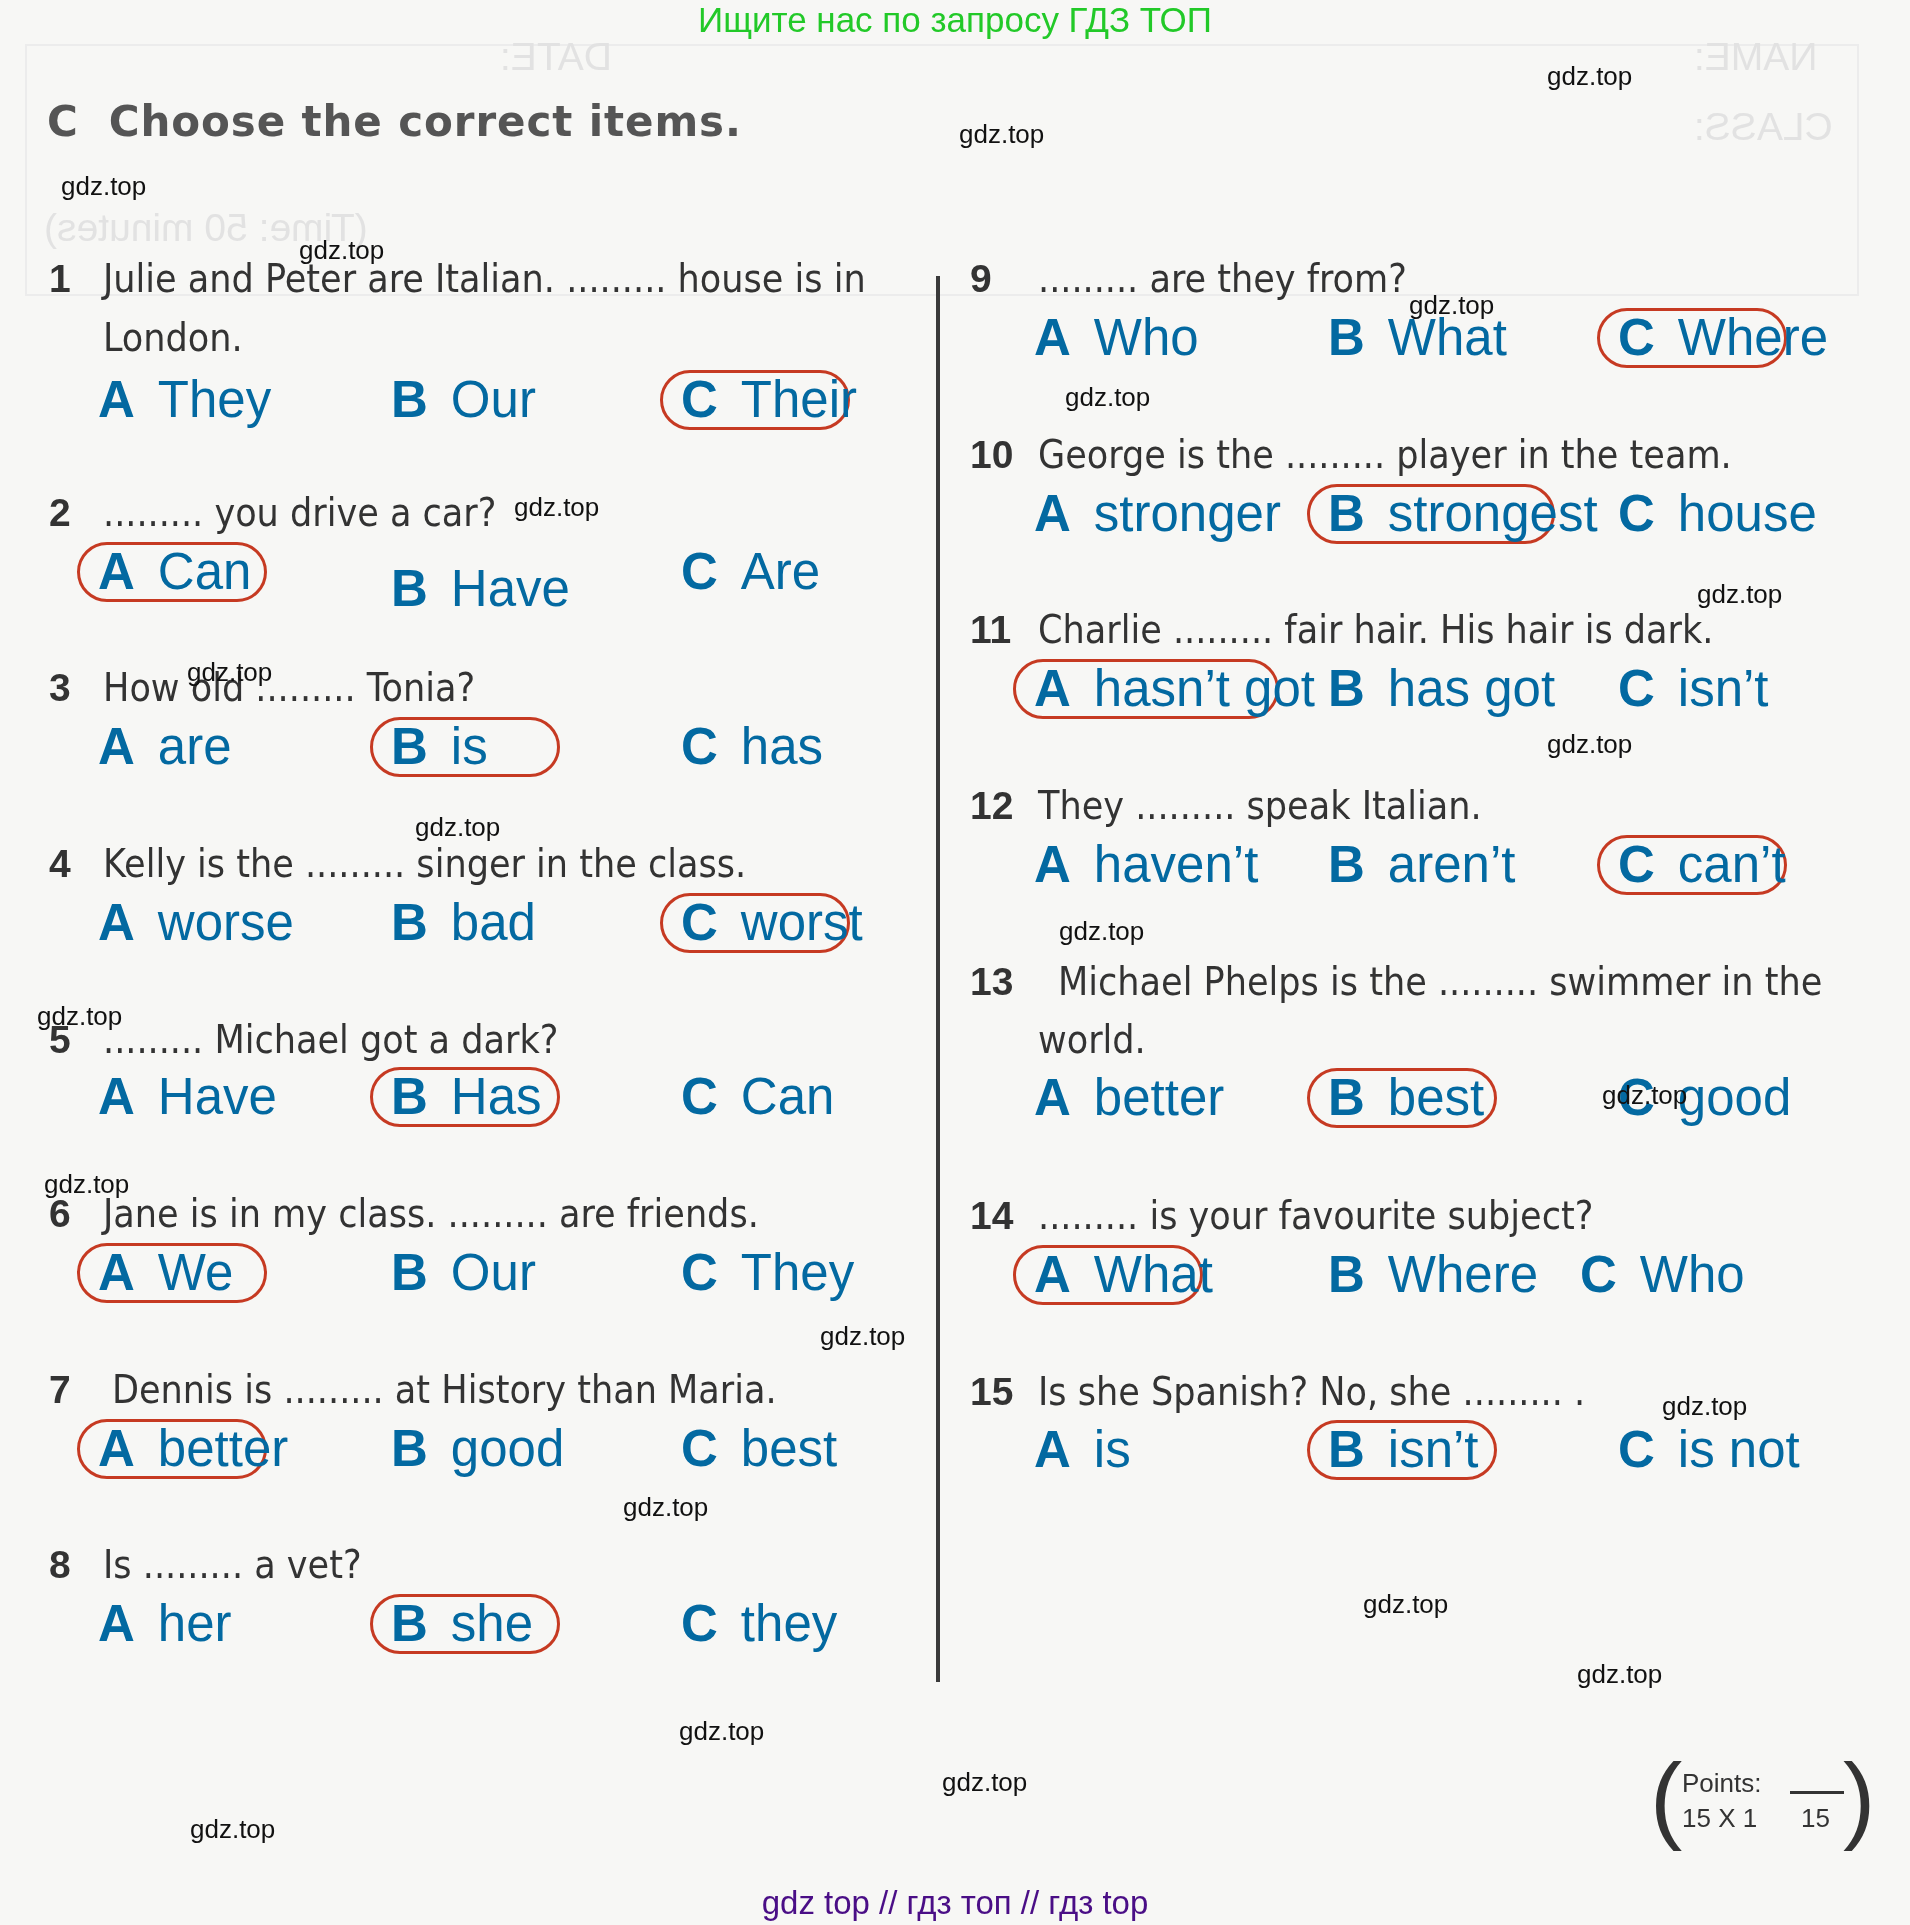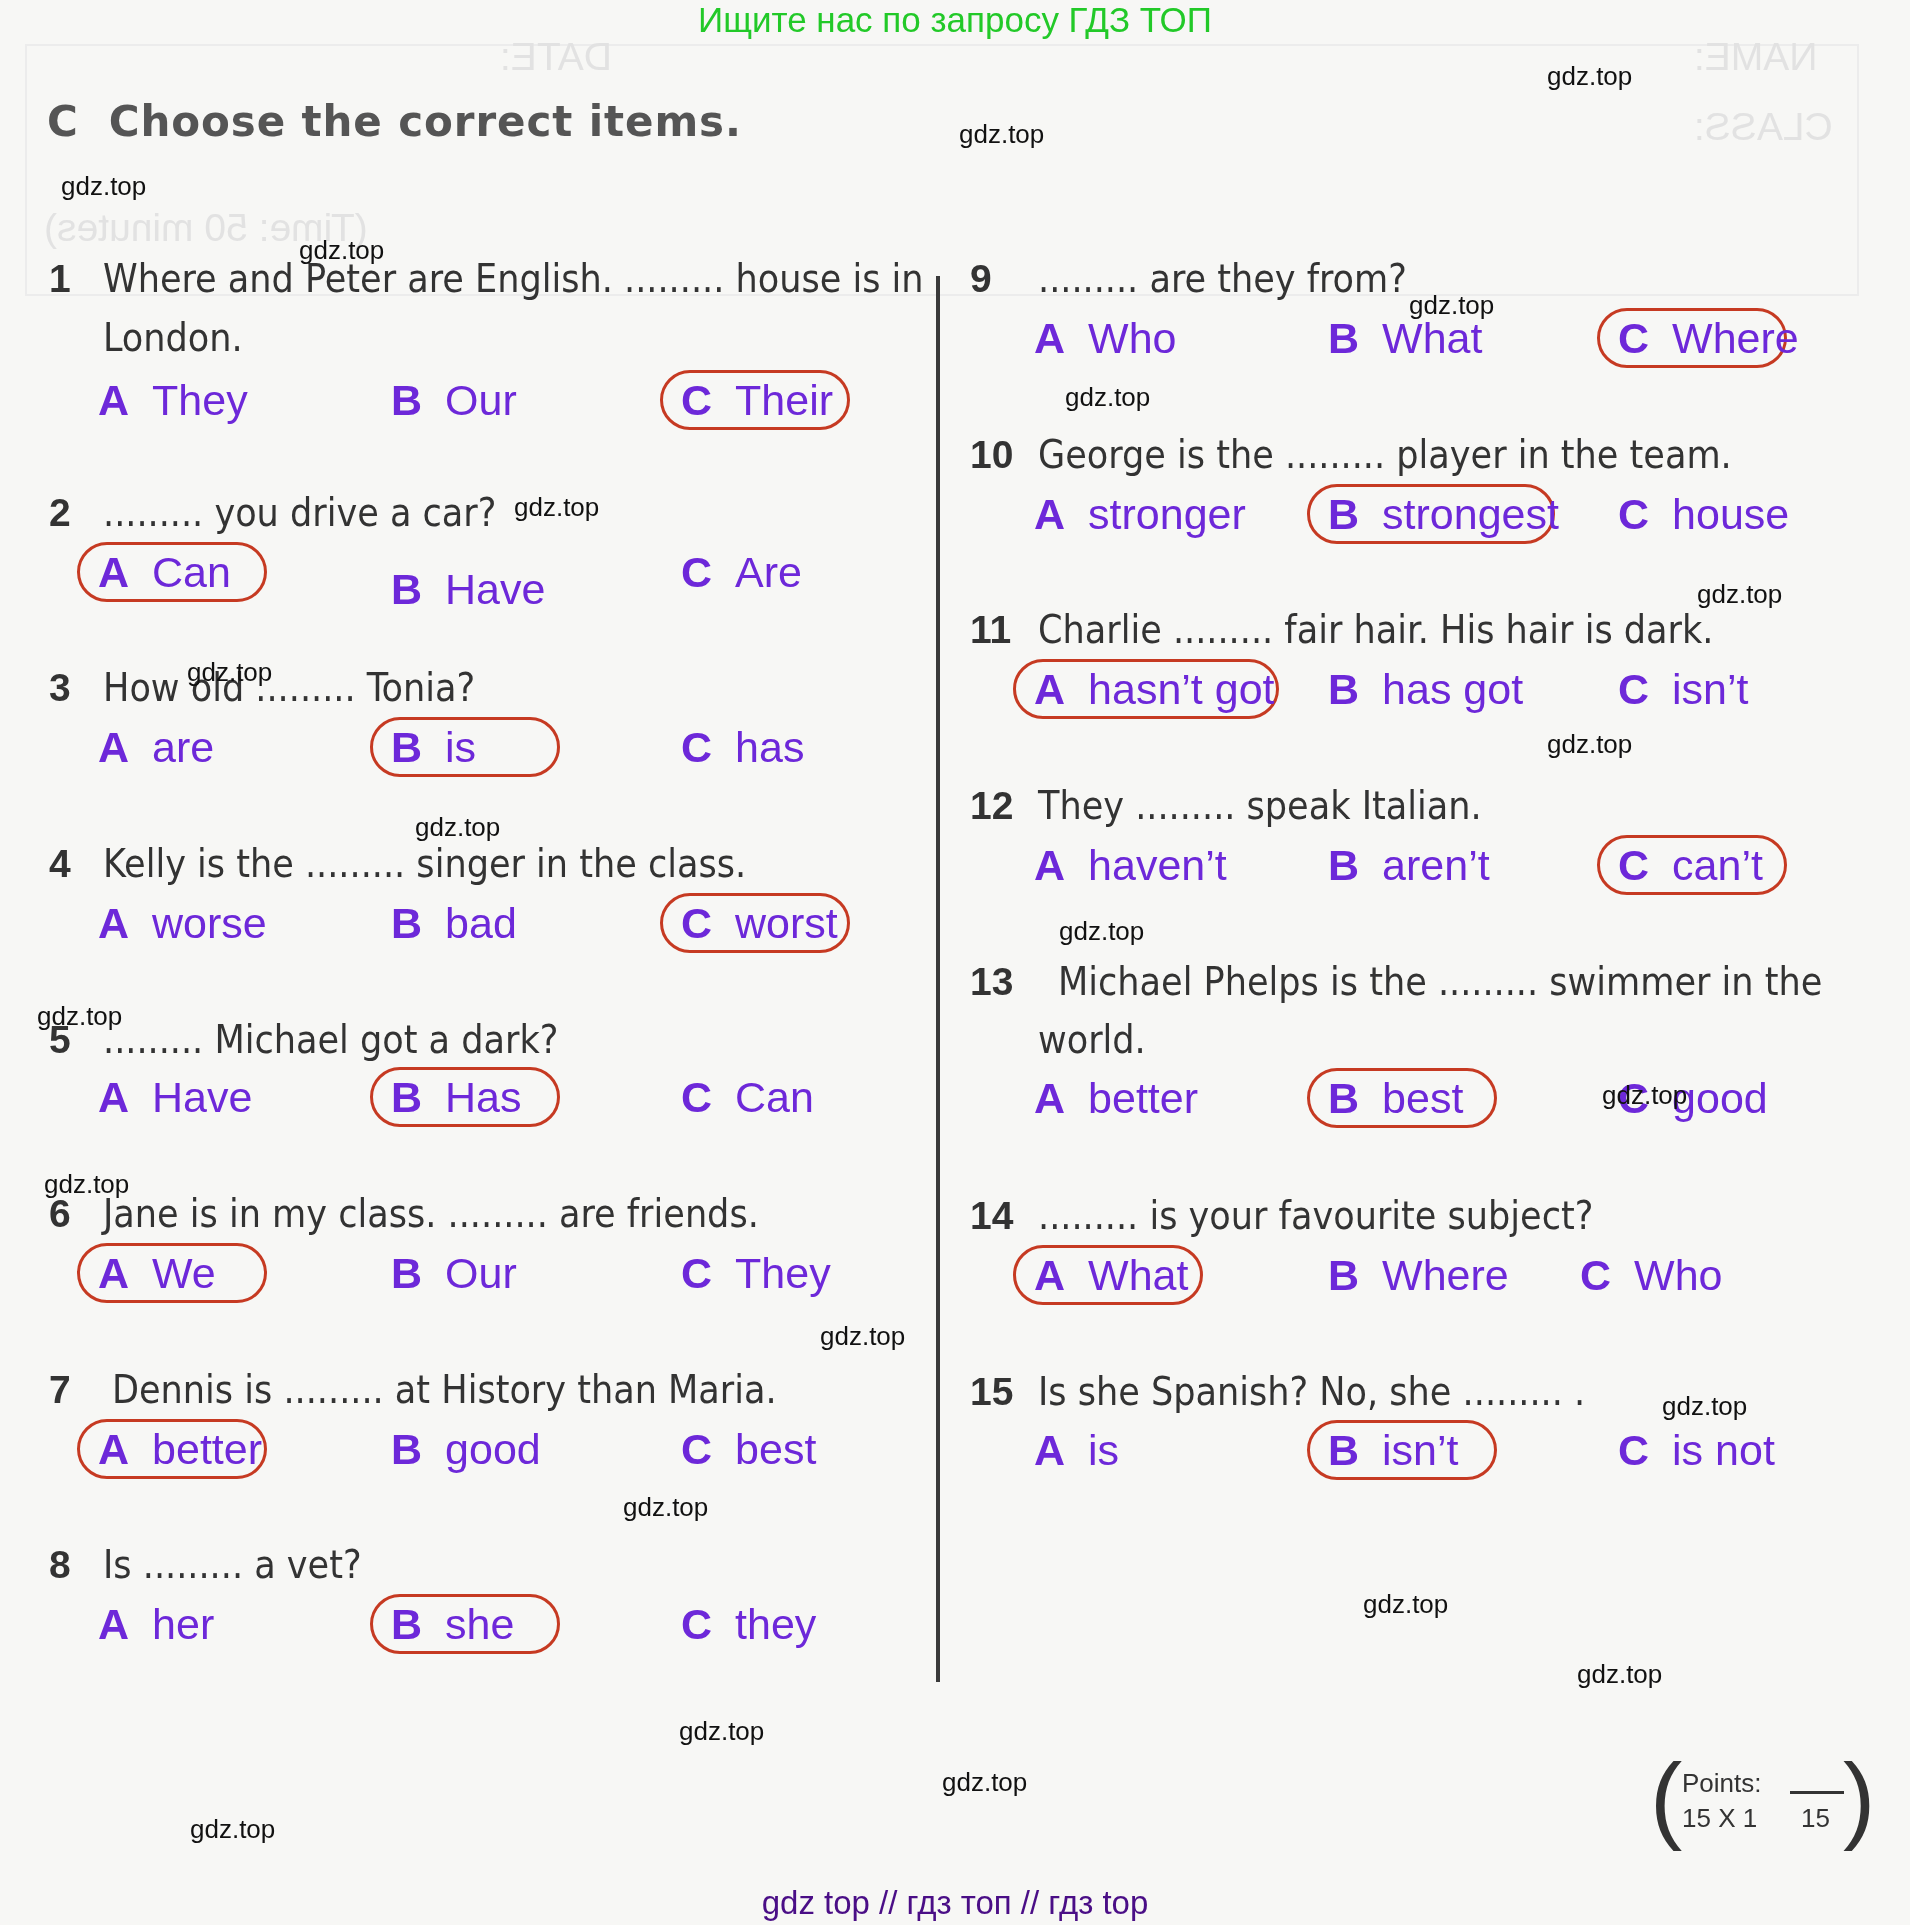--- a/index.html
+++ b/index.html
@@ -10,21 +10,21 @@
   }
   .abs { position:absolute; white-space:nowrap; }
   .top-banner { left:0; width:1910px; top:0; text-align:center; color:#22c928; font-size:35px; line-height:39px; }
   .ghost-frame { position:absolute; left:24.6px; top:44px; width:1830px; height:248px; border:2.6px solid #ececec; }
   .ghost { color:#e2e2e2; font-size:39px; transform:scaleX(-1); }
   .title { left:47px; top:97px; font-size:42px; font-weight:bold; color:#555; letter-spacing:0.9px; font-family:"DejaVu Sans", sans-serif; }
   .title .letter { margin-right:30px; }
   .divider { position:absolute; left:936px; top:276px; width:3.5px; height:1406px; background:#3a3a3a; }
   .q { position:absolute; font-size:39px; color:#333; line-height:46px; font-family:"DejaVu Sans Condensed","DejaVu Sans", sans-serif; }
   .qnum { position:absolute; font-weight:bold; color:#333; font-size:39px; line-height:46px; }
-  .opt { position:absolute; font-size:43px; color:#6d28d9; line-height:46px; }
+  .opt { position:absolute; font-size:51px; color:#0369a1; line-height:46px; }
   .opt .ol { font-weight:bold; display:inline-block; margin-right:23px; }
   .ring { position:absolute; border:3.5px solid #c63a22; border-radius:32px; }
   .wm { position:absolute; color:#111; font-size:26px; line-height:30px; }
   .bottom { left:0; width:1910px; top:1884px; text-align:center; color:#4a0e86; font-size:33px; }
   .points { position:absolute; left:1650px; top:1756px; width:211px; height:97px; }
   .paren { position:absolute; font-size:97px; line-height:97px; color:#333; font-weight:200; }
   .ptxt { position:absolute; font-size:26px; color:#333; line-height:32px; }
   .pline { position:absolute; height:2.6px; background:#333; }
 </style>
 </head>
@@ -39,21 +39,21 @@
 <div class="abs ghost" style="left:44px;top:206px;">(Time: 50 minutes)</div>
 
 <div class="abs title">
   <span class="letter">C</span><span>Choose the correct items.</span>
 </div>
 
 <div class="divider"></div>
 
 <div id="questions">
     <div class="qnum" style="left: 49px; top: 256px;">1</div>
-    <div class="q" style="left: 103px; top: 256px;">Where and Peter are English. ......... house is in</div>
+    <div class="q" style="left: 103px; top: 256px;">Julie and Peter are Italian. ......... house is in</div>
     <div class="q" style="left: 103px; top: 315px;">London.</div>
     <div class="opt" style="left: 98px; top: 377px;"><span class="ol">A</span><span>They</span></div>
     <div class="opt" style="left: 391px; top: 377px;"><span class="ol">B</span><span>Our</span></div>
     <div class="ring" style="left: 660px; top: 370px; width: 184px; height: 54px; border-color: rgb(198, 58, 34);"></div>
     <div class="opt" style="left: 681px; top: 377px;"><span class="ol">C</span><span>Their</span></div>
     <div class="qnum" style="left: 49px; top: 490px;">2</div>
     <div class="q" style="left: 103px; top: 490px;">......... you drive a car?</div>
     <div class="ring" style="left: 77px; top: 542px; width: 184px; height: 54px; border-color: rgb(198, 58, 34);"></div>
     <div class="opt" style="left: 98px; top: 549px;"><span class="ol">A</span><span>Can</span></div>
     <div class="opt" style="left: 391px; top: 549px; margin-top: 17px;"><span class="ol">B</span><span>Have</span></div>

